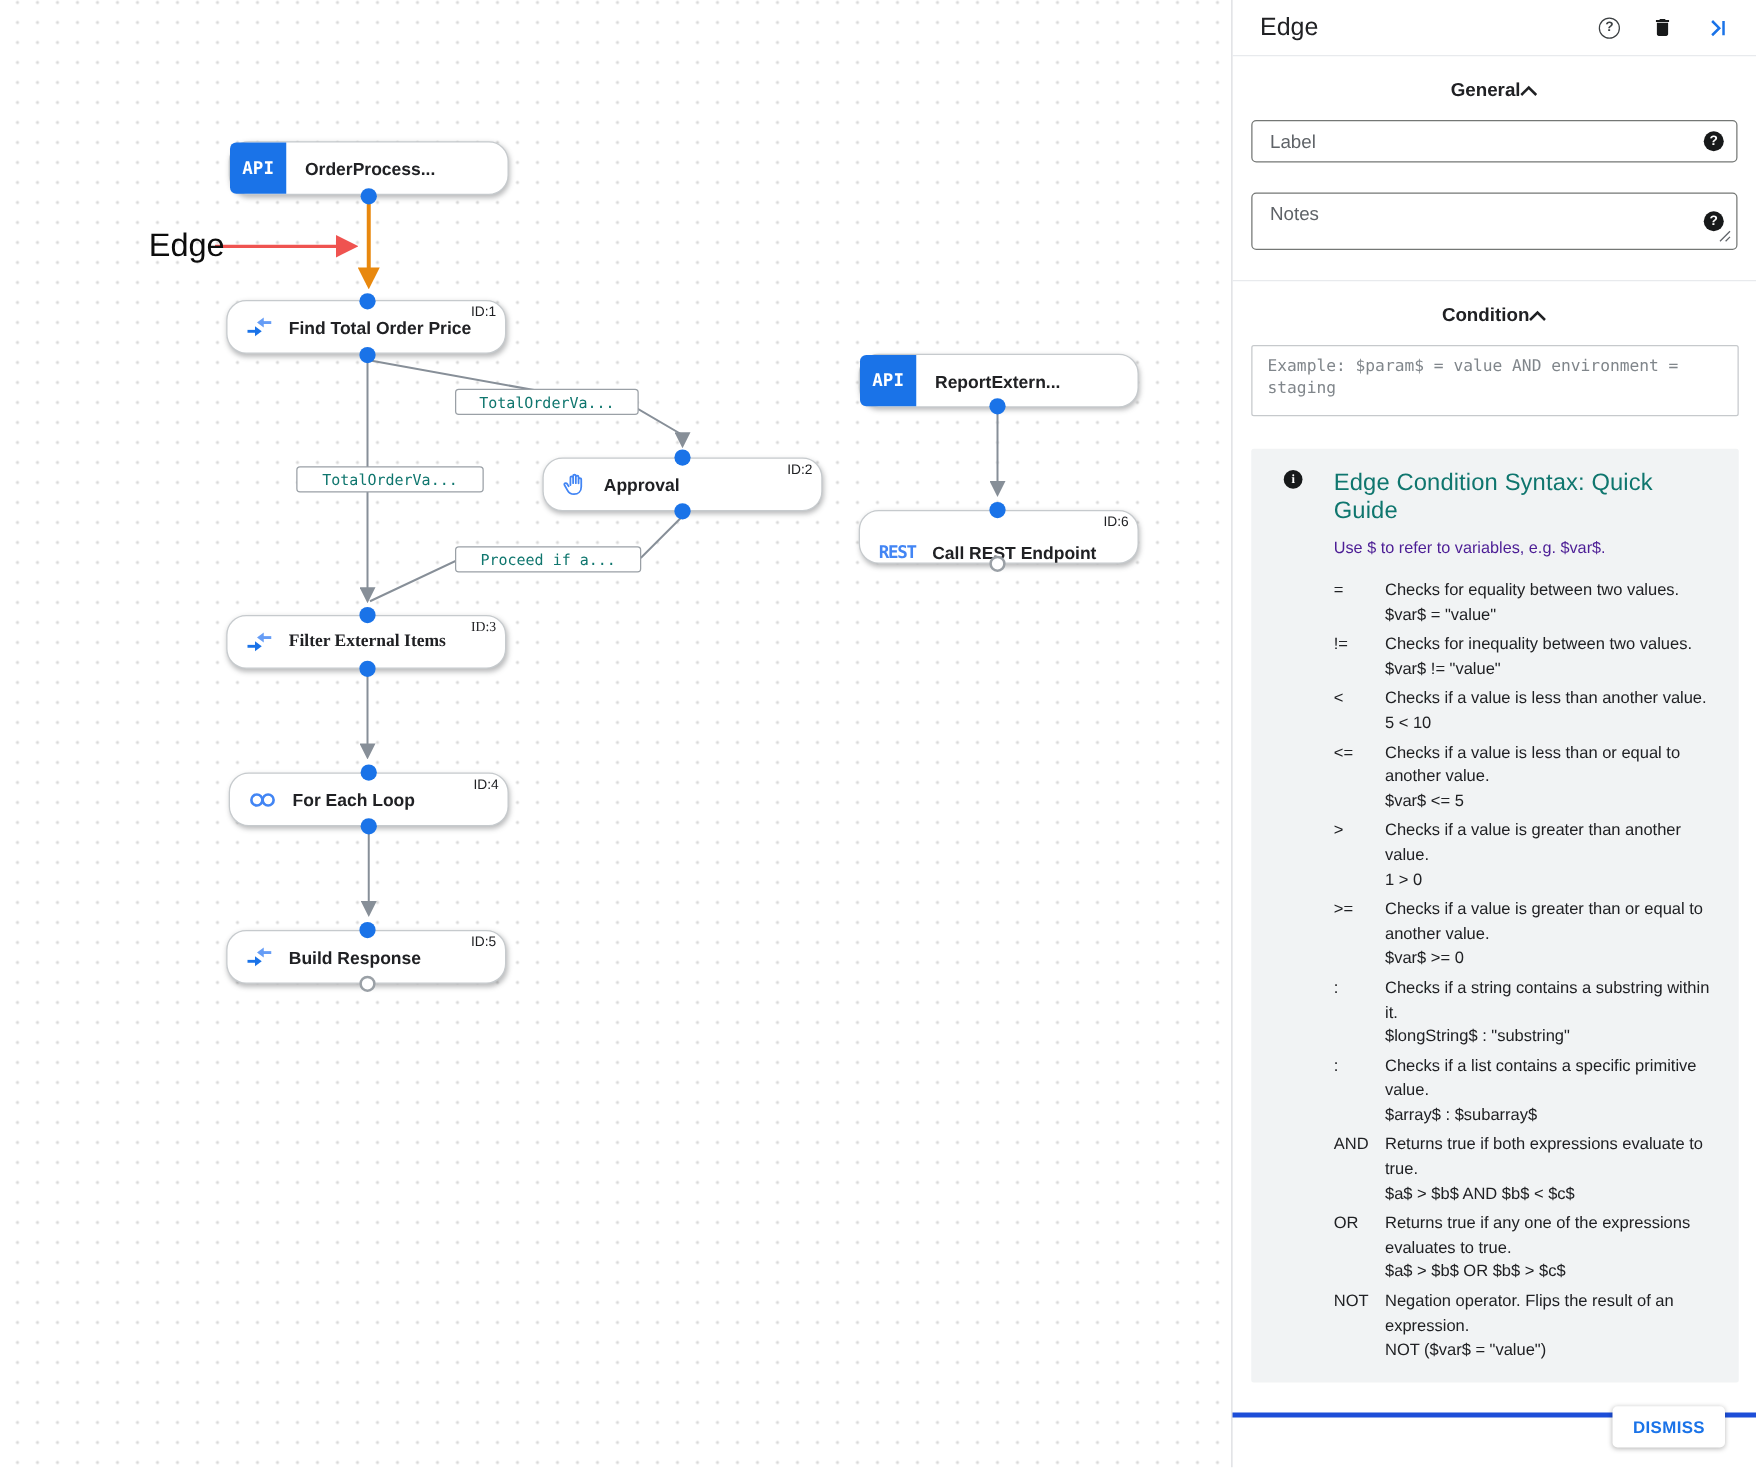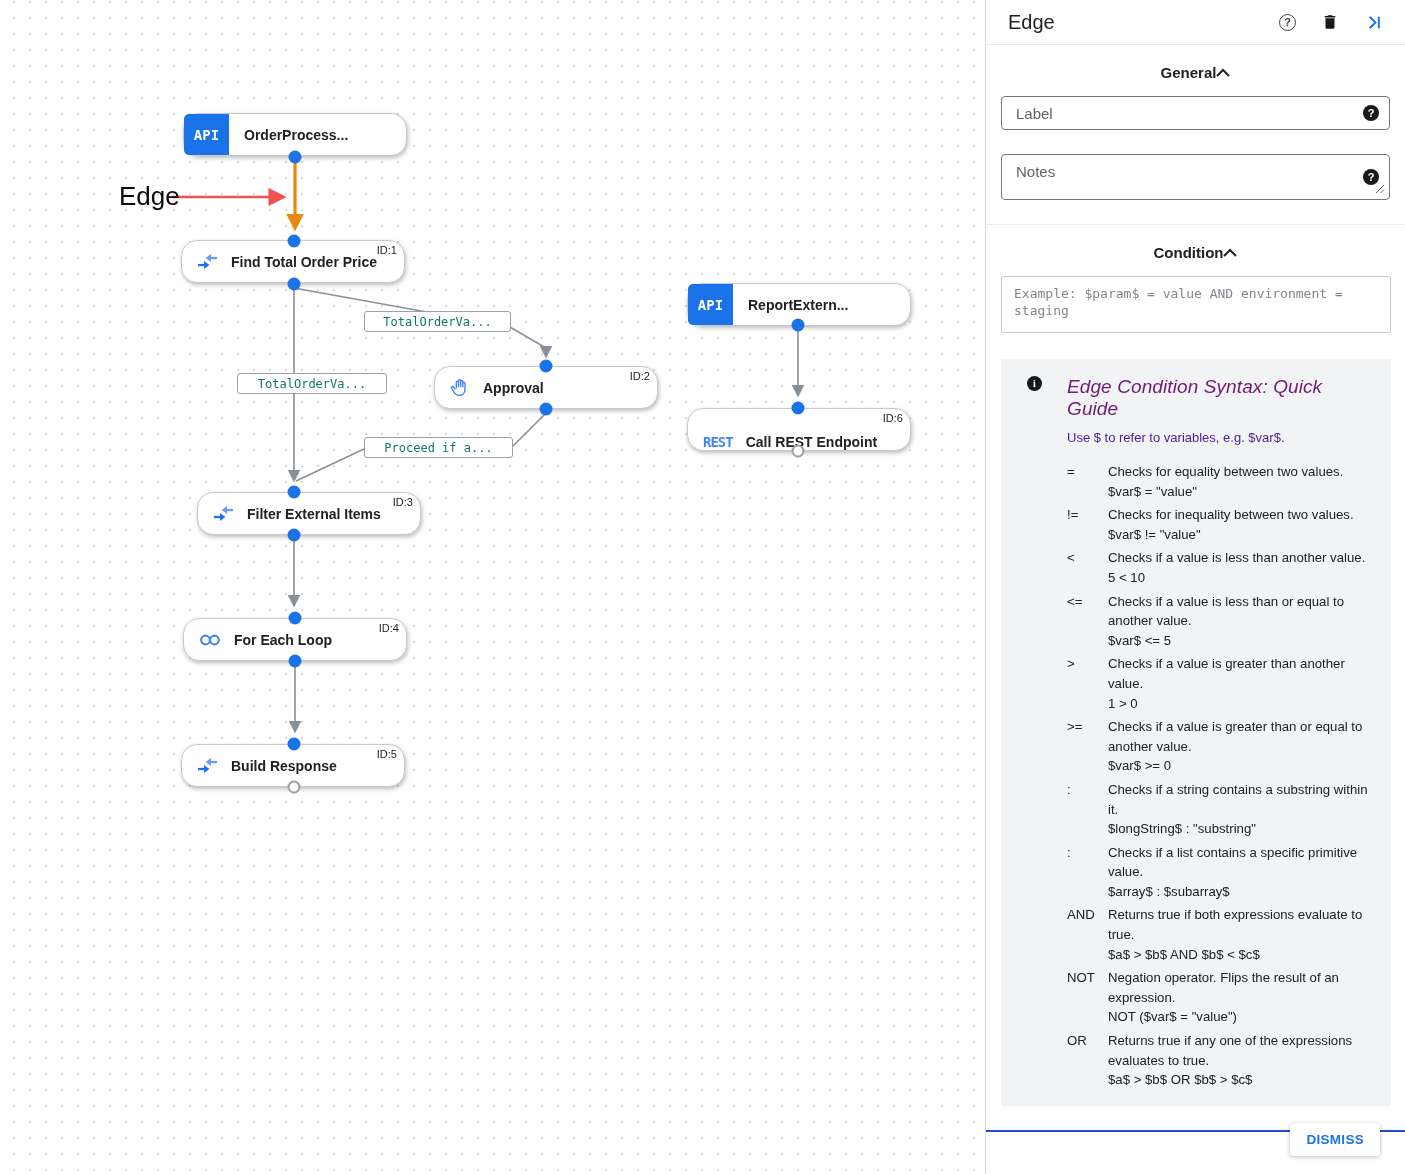--- a/index.html
+++ b/index.html
@@ -107,28 +107,28 @@
   .guide {
     position:relative; margin:26px 15px 0 15px; width:390px;
     background:#f1f3f4; border-radius:2px; padding:17px 16px 12px 66px;
   }
   .info-icon {
     position:absolute; left:26px; top:17px; width:15px; height:15px; border-radius:50%;
     background:#17191a; color:#fff; font-size:10px; font-weight:bold;
     font-family:"Liberation Serif", serif;
     display:flex; align-items:center; justify-content:center;
   }
-  .guide-title { font-size:19px; font-weight:400; color:#701a75; margin:0 0 10px 0; letter-spacing:.1px;font-style:italic; }
+  .guide-title { font-size:19px; font-weight:400; color:#0f766e; margin:0 0 10px 0; letter-spacing:.1px; }
   .guide-sub { font-size:13px; color:#4c1d95; margin:0 0 17px 0; }
   .g-row { display:flex; margin-bottom:4px; font-size:13.2px; line-height:19.6px; color:#202124; }
   .g-op { width:41px; flex:none; }
   .g-body { flex:1; }
   .g-ex { }
 
-  .panel-footer { position:absolute; left:0; right:0; top:1130px; height:44px; border-top:2px solid #1d4ed8; }
+  .panel-footer { position:absolute; left:0; right:0; top:1130px; height:44px; border-top:4px solid #1d4ed8; }
   .dismiss-btn {
     position:absolute; right:25px; top:-9px; background:#fff; border:none; border-radius:4px;
     color:#1a73e8; font-weight:bold; font-size:13.5px; letter-spacing:.3px;
     padding:9px 16px; box-shadow:0 1px 4px rgba(0,0,0,.28); cursor:pointer;
     font-family:inherit;
   }
 </style>
 </head>
 <body>
 
@@ -189,21 +189,21 @@
     <span class="badge">API</span>
     <span class="n-label">ReportExtern...</span>
   </div>
 
   <div class="node" style="left:687px; top:408px;align-items:flex-end;">
     <span class="n-icon rest-txt">REST</span>
     <span class="n-label">Call REST Endpoint</span>
     <span class="n-id">ID:6</span>
   </div>
 
-  <div class="node" style="left:197px; top:492px;">
+  <div class="node" style="left:181px; top:492px;font-family:Liberation Serif, serif;">
     <span class="n-icon">
       <svg width="21" height="17" viewBox="0 0 21 17">
         <polygon points="14,1 8.6,5 14,9" fill="#669df6"></polygon>
         <rect x="12" y="3.9" width="8" height="2.3" fill="#669df6"></rect>
         <polygon points="7,8 12.4,12 7,16" fill="#1a73e8"></polygon>
         <rect x="1" y="10.9" width="8" height="2.3" fill="#1a73e8"></rect>
       </svg>
     </span>
     <span class="n-label">Filter External Items</span>
     <span class="n-id">ID:3</span>
@@ -354,27 +354,27 @@
       <span class="g-op">:</span>
       <span class="g-body"><span>Checks if a list contains a specific primitive value.</span>
         <div class="g-ex">$array$ : $subarray$</div></span>
     </div>
     <div class="g-row">
       <span class="g-op">AND</span>
       <span class="g-body"><span>Returns true if both expressions evaluate to true.</span>
         <div class="g-ex">$a$ &gt; $b$ AND $b$ &lt; $c$</div></span>
     </div>
     <div class="g-row">
+      <span class="g-op">OR</span>
+      <span class="g-body"><span>Returns true if any one of the expressions evaluates to true.</span>
+        <div class="g-ex">$a$ &gt; $b$ OR $b$ &gt; $c$</div></span>
+    </div>
+    <div class="g-row">
       <span class="g-op">NOT</span>
       <span class="g-body"><span>Negation operator. Flips the result of an expression.</span>
         <div class="g-ex">NOT ($var$ = "value")</div></span>
     </div>
-    <div class="g-row">
-      <span class="g-op">OR</span>
-      <span class="g-body"><span>Returns true if any one of the expressions evaluates to true.</span>
-        <div class="g-ex">$a$ &gt; $b$ OR $b$ &gt; $c$</div></span>
-    </div>
   </div>
 
   <div class="panel-footer">
     <button class="dismiss-btn">DISMISS</button>
   </div>
 </aside>
 
 </body></html>

